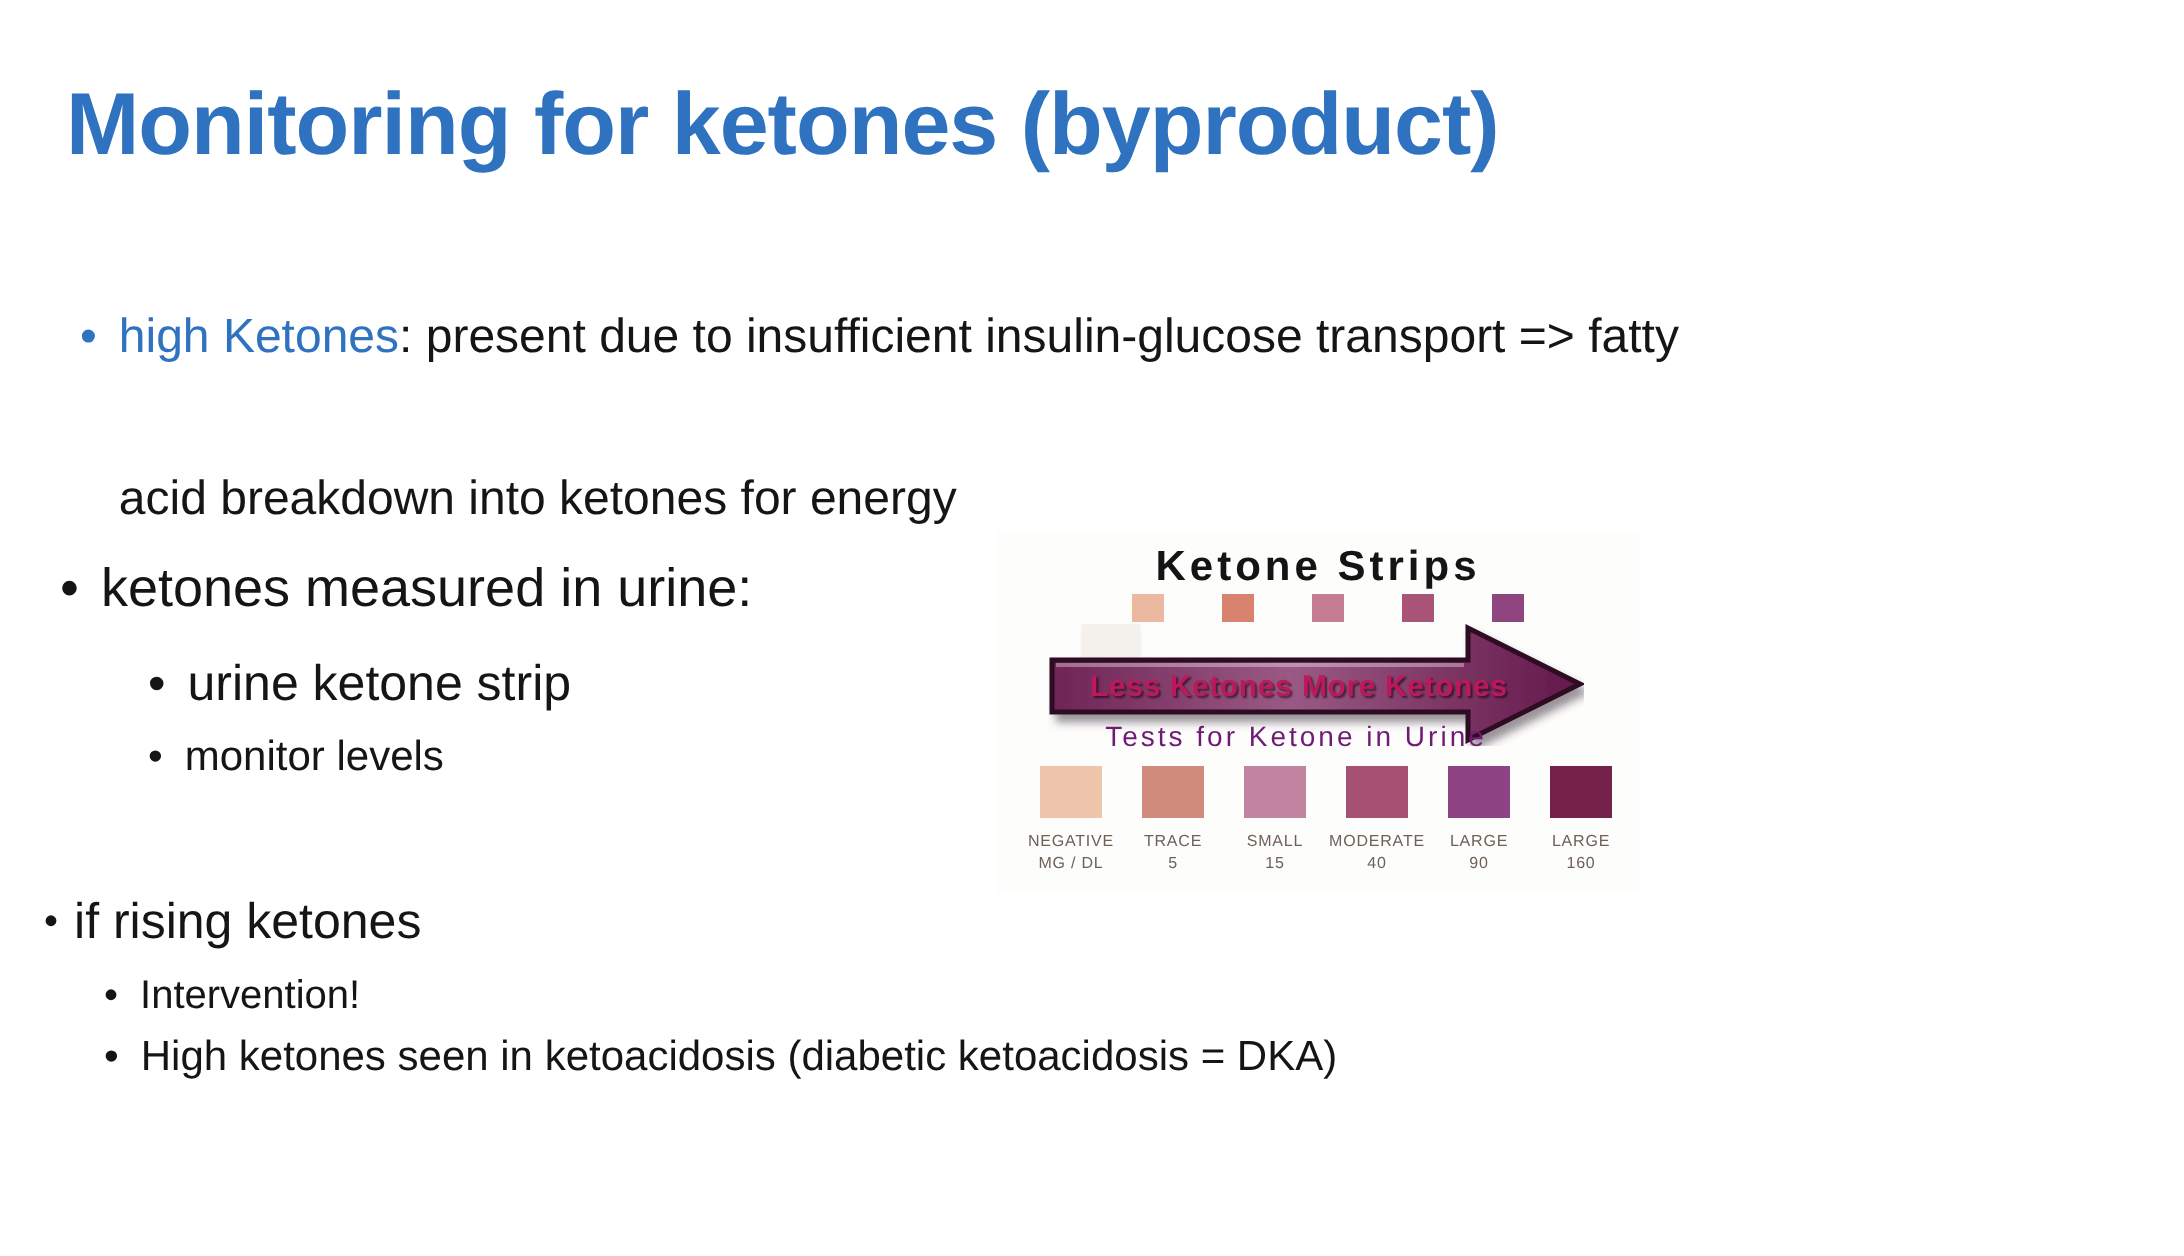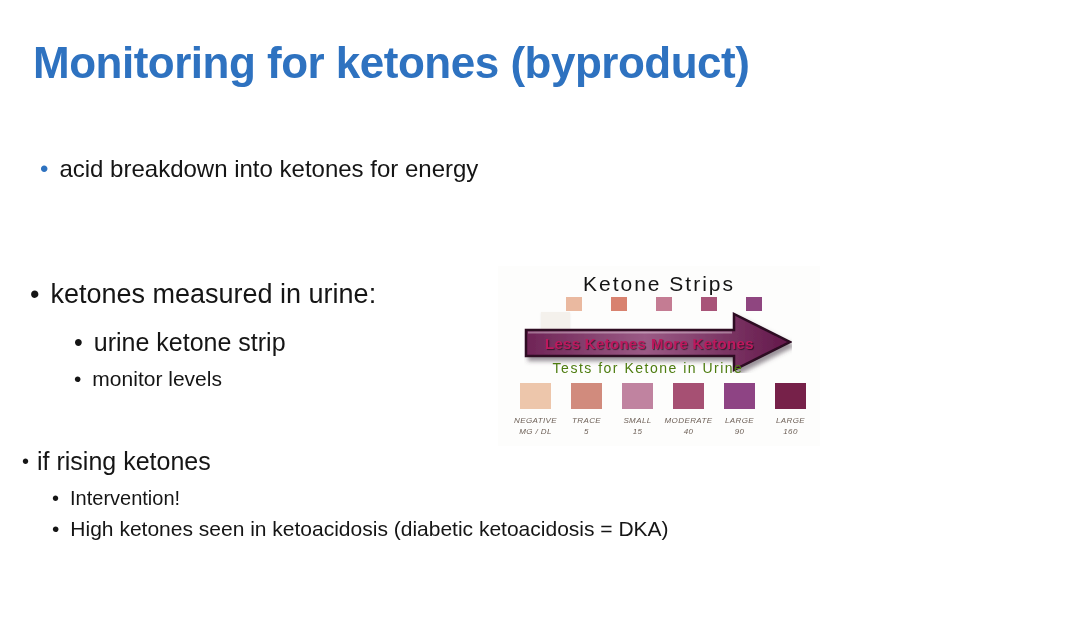--- a/index.html
+++ b/index.html
@@ -21,56 +21,59 @@
   .b2sub2{left:74px;top:366px;font-size:21px;line-height:26px;}
   .b3{left:22px;top:446px;font-size:25px;line-height:30px;}
   .b3 .dot{font-size:20px;line-height:30px;margin-right:8px;}
   .b3sub1{left:52px;top:485px;font-size:20px;line-height:26px;}
   .b3sub2{left:52px;top:516px;font-size:21px;line-height:26px;}
 
   
   .figure{position:absolute;left:498px;top:266px;width:322px;height:180px;background:#fdfdfc;}
   .fig-title{
     position:absolute;left:0;top:6px;width:100%;text-align:center;
-    font-size:21px;font-weight:400;letter-spacing:2px;color:#141414;white-space:nowrap;
+    font-size:21px;font-weight:700;letter-spacing:2px;color:#141414;white-space:nowrap;
   }
   .pad-row{position:absolute;left:68px;top:31px;display:flex;gap:29px;}
   .pad{width:16px;height:14px;}
   .white-pad{position:absolute;left:43px;top:46px;width:29px;height:21px;
     box-shadow:0 1px 2px rgba(0,0,0,0.08);}
   .arrow-svg{position:absolute;left:26px;top:45px;width:268px;height:62px;}
   .arrow-label{
     position:absolute;color:#be185d;font-size:15px;font-weight:700;letter-spacing:0.3px;
     text-shadow:1px 1px 1px rgba(0,0,0,0.55);white-space:nowrap;
   }
   .arrow-label.less{left:47px;top:69px;}
   .arrow-label.more{left:153px;top:69px;}
   .caption{
     position:absolute;left:30px;top:94px;width:240px;text-align:center;
-    font-size:14px;color:#4d7c0f;letter-spacing:1.5px;white-space:nowrap;
+    font-size:14px;color:#701a75;letter-spacing:1.5px;white-space:nowrap;
   }
   .swatch-row{position:absolute;left:22px;top:117px;display:flex;gap:20px;}
   .swatch-col{width:31px;display:flex;flex-direction:column;align-items:center;}
   .swatch{width:31px;height:26px;}
   .swatch-name{
-    margin-top:7px;font-size:8px;color:#6e6158;letter-spacing:0.4px;white-space:nowrap;text-align:left;font-style:italic;
+    margin-top:7px;font-size:8px;color:#6e6158;letter-spacing:0.4px;white-space:nowrap;text-align:left;
   }
-  .swatch-value{font-size:8px;color:#6e6158;letter-spacing:0.4px;white-space:nowrap;text-align:right;margin-top:2px;font-style:italic;}
+  .swatch-value{font-size:8px;color:#6e6158;letter-spacing:0.4px;white-space:nowrap;text-align:right;margin-top:2px;}
 </style>
 </head>
 <body>
 
 <div class="slide">
 
   <div class="title" style="color: rgb(46, 114, 192);">Monitoring for ketones (byproduct)</div>
 
   <div class="bullet b1">
     <span class="dot">•</span>
     <span class="content">
-      <span style="display:block;">acid breakdown into ketones for energy</span>
+      <span style="display:block;">
+        <span class="blue">high Ketones</span><span>: present due to insufficient insulin-glucose transport =&gt; fatty</span>
+      </span>
+      <span style="display:block;margin-top:44px;">acid breakdown into ketones for energy</span>
     </span>
   </div>
 
   <div class="bullet b2">
     <span class="dot">•</span>
     <span>ketones measured in urine:</span>
   </div>
 
   <div class="bullet b2sub1">
     <span class="dot">•</span>

